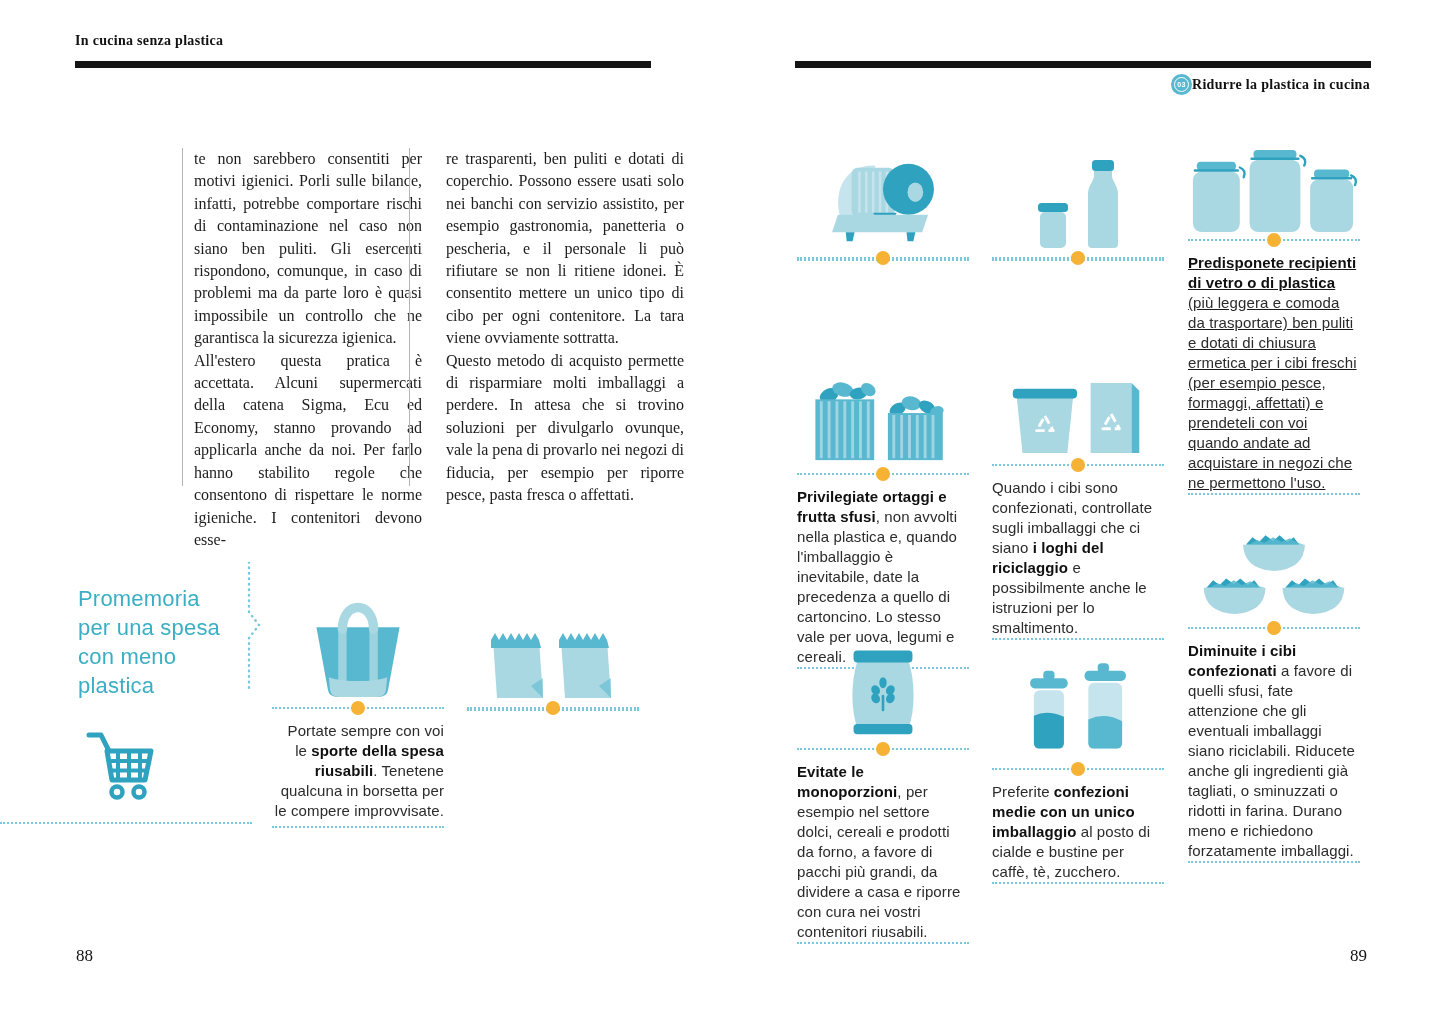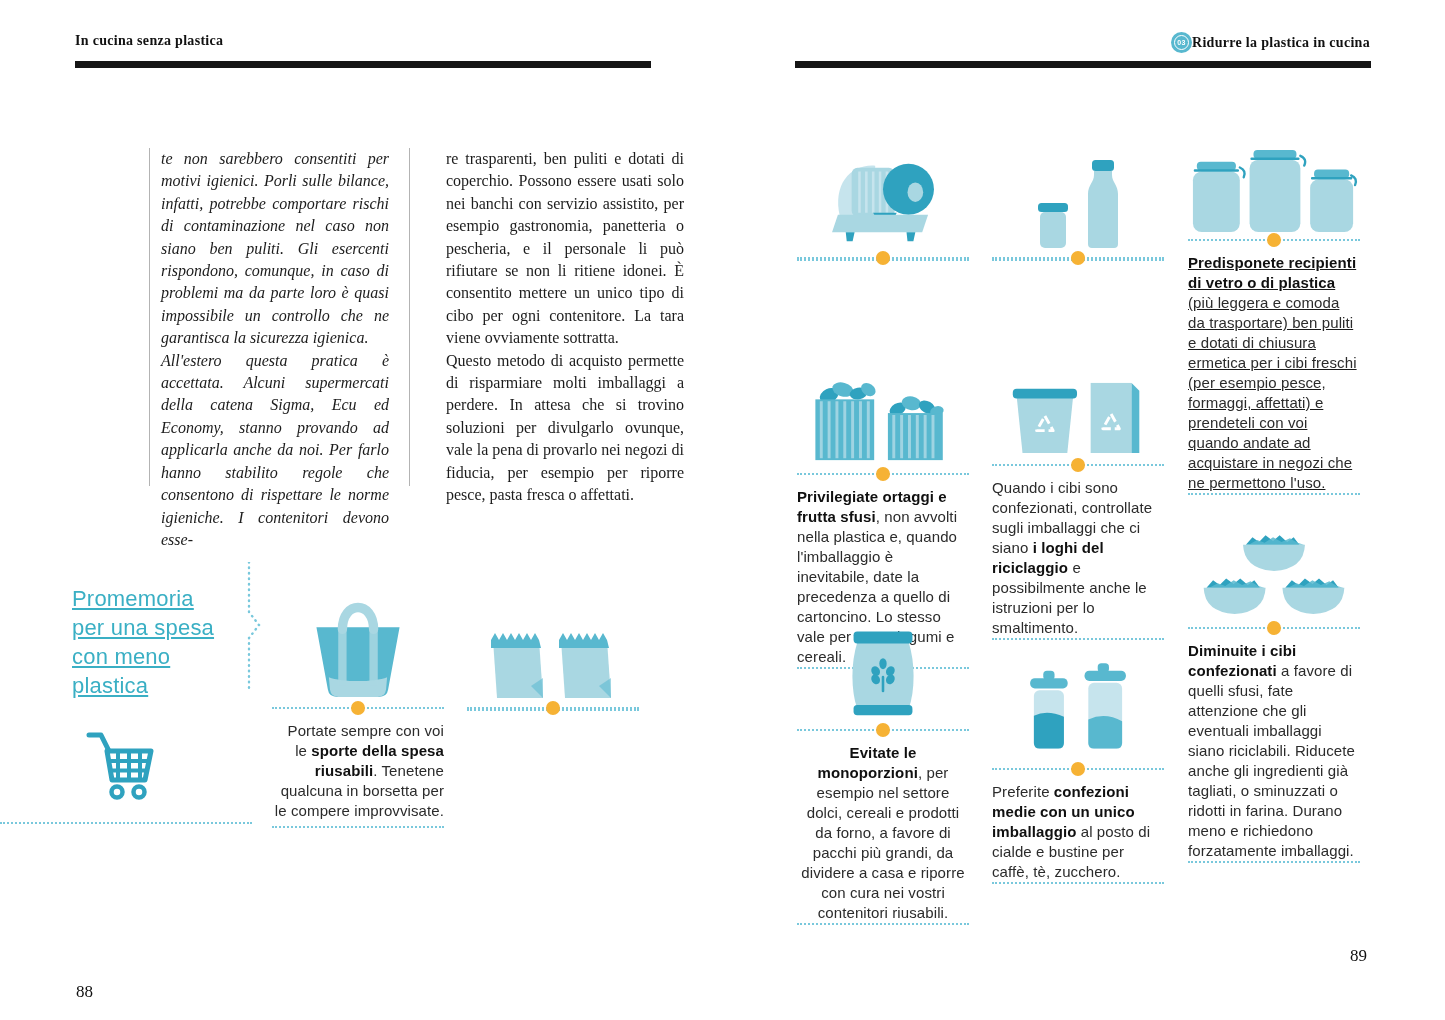--- a/index.html
+++ b/index.html
@@ -10,33 +10,33 @@
     --teal-heading:#3aafc4;
     --dot-yellow:#f6b234;
     --dotted-line:#79c8dc;
     --ink:#1a1a1a;
     --rule-gray:#b3b3b3;
   }
   html,body{margin:0;padding:0;background:#fff;}
   .spread{position:relative;width:1445px;height:1020px;background:#fff;overflow:hidden;
           font-family:"Liberation Serif",serif;color:var(--ink);}
   .runhead{position:absolute;top:32px;font:bold 14px/18px "Liberation Serif",serif;color:#111;letter-spacing:.3px;}
-  .runhead-right{display:flex;align-items:center;justify-content:flex-end;}
+  .runhead-right{display:flex;align-items:center;justify-content:flex-end;margin-top:42px;}
   .badge{width:21px;height:21px;border-radius:50%;background:var(--accent-mid);
          display:flex;align-items:center;justify-content:center;flex:0 0 auto;}
   .badge-inner{width:13px;height:13px;border:1.5px solid #fff;border-radius:50%;
          display:flex;align-items:center;justify-content:center;
          font:bold 7px/7px "Liberation Sans",sans-serif;color:#fff;}
   .bar{position:absolute;top:61px;height:7px;background:#151515;}
   .bodycol{position:absolute;top:148px;height:338px;border-left:1px solid var(--rule-gray);
            padding-left:11px;text-align:justify;font:16px/22.4px "Liberation Serif",serif;color:#1c1c1c;
            hyphens:auto;-webkit-hyphens:auto;}
   .bodycol p{margin:0;}
-  .promo-title{position:absolute;left:72px;top:584px;width:170px;white-space:pre-line;
-           font:22px/29px "Liberation Sans",sans-serif;color:var(--teal-heading);letter-spacing:.2px;text-decoration:underline;}
+  .promo-title{position:absolute;left:78px;top:584px;width:170px;white-space:pre-line;
+           font:22px/29px "Liberation Sans",sans-serif;color:var(--teal-heading);letter-spacing:.2px;}
   .pagenum{position:absolute;top:946px;font:17px/20px "Liberation Serif",serif;color:#111;}
   .tip{position:absolute;display:flex;flex-direction:column;}
   .tip .illus{display:flex;align-items:flex-end;justify-content:center;}
   .tip .illus svg{display:block;}
   .sep{position:relative;border-top:2px dotted var(--dotted-line);margin-top:7px;}
   .sep .dot{position:absolute;left:50%;top:-8px;transform:translateX(-50%);
             width:14px;height:14px;border-radius:50%;background:var(--dot-yellow);}
   .tip .caption{flex:1;padding-top:12px;font:15px/20px "Liberation Sans",sans-serif;
             color:#2b2b2b;letter-spacing:.1px;}
   .tip .caption b{color:#101010;}
@@ -54,21 +54,21 @@
   .s-wht{stroke:#fff;fill:none;}
 </style>
 </head>
 <body>
 
 <div class="spread">
 
   <div class="runhead" style="left:75px;">In cucina senza plastica</div>
   <div class="bar" style="left:75px;width:576px;"></div>
 
-  <div class="bodycol" style="left:149px;width:228px;font-style:italic;">
+  <div class="bodycol" style="left:182px;width:228px;">
     <p>te non sarebbero consentiti per motivi igienici. Porli sulle bilance, infatti, potrebbe comportare rischi di contaminazione nel caso non siano ben puliti. Gli esercenti rispondono, comunque, in caso di problemi ma da parte loro è quasi impossibile un controllo che ne garantisca la sicurezza igienica.</p>
     <p>All'estero questa pratica è accettata. Alcuni supermercati della catena Sigma, Ecu ed Economy, stanno provando ad applicarla anche da noi. Per farlo hanno stabilito regole che consentono di rispettare le norme igieniche. I contenitori devono esse-</p>
   </div>
   <div class="bodycol" style="left:409px;width:238px;padding-left:36px;">
     <p>re trasparenti, ben puliti e dotati di coperchio. Possono essere usati solo nei banchi con servizio assistito, per esempio gastronomia, panetteria o pescheria, e il personale li può rifiutare se non li ritiene idonei. È consentito mettere un unico tipo di cibo per ogni contenitore. La tara viene ovviamente sottratta.</p>
     <p>Questo metodo di acquisto permette di risparmiare molti imballaggi a perdere. In attesa che si trovino soluzioni per divulgarlo ovunque, vale la pena di provarlo nei negozi di fiducia, per esempio per riporre pesce, pasta fresca o affettati.</p>
   </div>
 
   <div class="promo-title">Promemoria
 per una spesa
@@ -116,21 +116,21 @@
         <path class="f-mid" d="M72 14 l4 -7 4 7 4 -7 4 7 4 -7 4 7 4 -7 4 7 4 -7 4 7 4 -7 4 7 l2 8 H72 Z"></path>
         <path class="f-mid" d="M124 72 L112 60 L124 52 Z" opacity="0.55"></path>
       </svg>
     </div>
     <div class="sep">
         <span class="dot"></span>
       </div>
     <div class="bottom"></div>
   </div>
 
-  <div class="pagenum" style="left:76px;margin-top:36px;">88</div>
+  <div class="pagenum" style="left:76px;">88</div>
 
   <div class="runhead runhead-right" style="left:1075px;width:295px;">
     <span class="badge">
       <span class="badge-inner">03</span>
     </span>
     <span>Ridurre la plastica in cucina</span>
   </div>
   <div class="bar" style="left:795px;width:576px;"></div>
 
   <div class="tip" style="left:797px;top:148px;width:172px;height:176px;">
@@ -254,21 +254,21 @@
         </g>
       </svg>
     </div>
     <div class="sep">
         <span class="dot"></span>
       </div>
     <div class="caption"><b>Diminuite i cibi confezionati</b><span> a favore di quelli sfusi, fate attenzione che gli eventuali imballaggi siano riciclabili. Riducete anche gli ingredienti già tagliati, o sminuzzati o ridotti in farina. Durano meno e richiedono forzatamente imballaggi.</span></div>
     <div class="bottom"></div>
   </div>
 
-  <div class="tip" style="left:797px;top:622px;width:172px;height:290px;text-align:center;">
+  <div class="tip" style="left:797px;top:641px;width:172px;height:290px;">
     <div class="illus" style="height:104px;">
       <svg width="92" height="100" viewBox="0 0 100 108">
         <path class="f-lt" d="M22 22 C15 44 15 74 22 94 L78 94 C85 74 85 44 78 22 Z"></path>
         <rect class="f-acc" x="18" y="10" width="64" height="13" rx="4"></rect>
         <rect class="f-acc" x="18" y="90" width="64" height="11" rx="4"></rect>
         <g class="f-acc">
           <ellipse cx="50" cy="45" rx="4" ry="6"></ellipse>
           <ellipse cx="42" cy="53" rx="4.5" ry="5.5" transform="rotate(-30 42 53)"></ellipse>
           <ellipse cx="58" cy="53" rx="4.5" ry="5.5" transform="rotate(30 58 53)"></ellipse>
           <ellipse cx="42" cy="62" rx="4.5" ry="5.5" transform="rotate(-30 42 62)"></ellipse>

